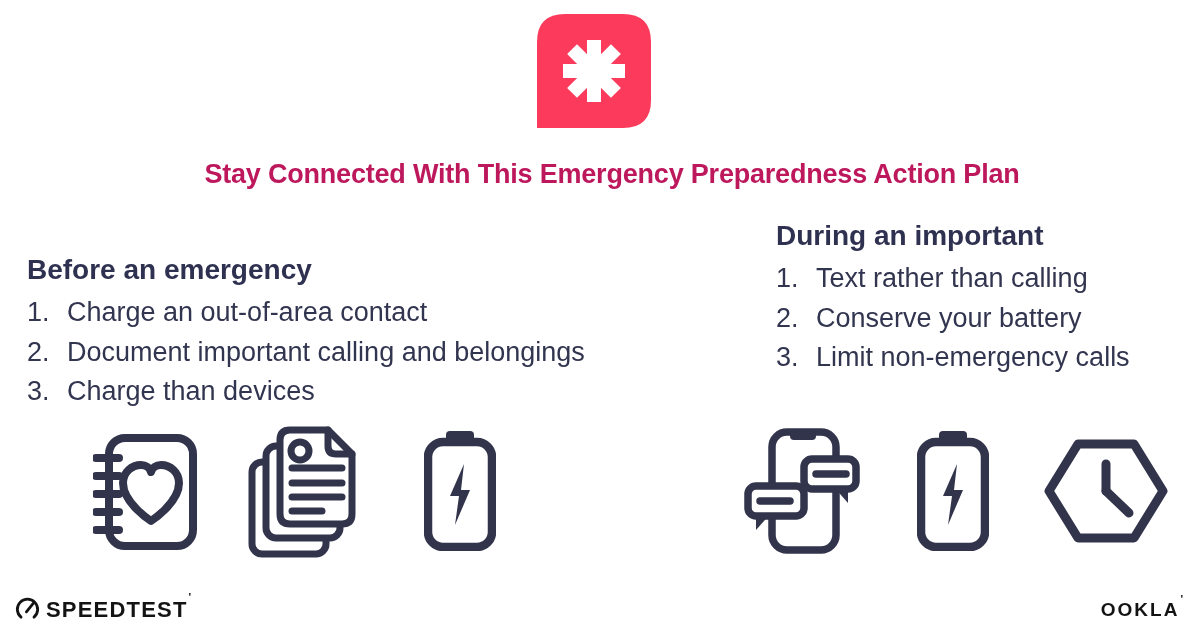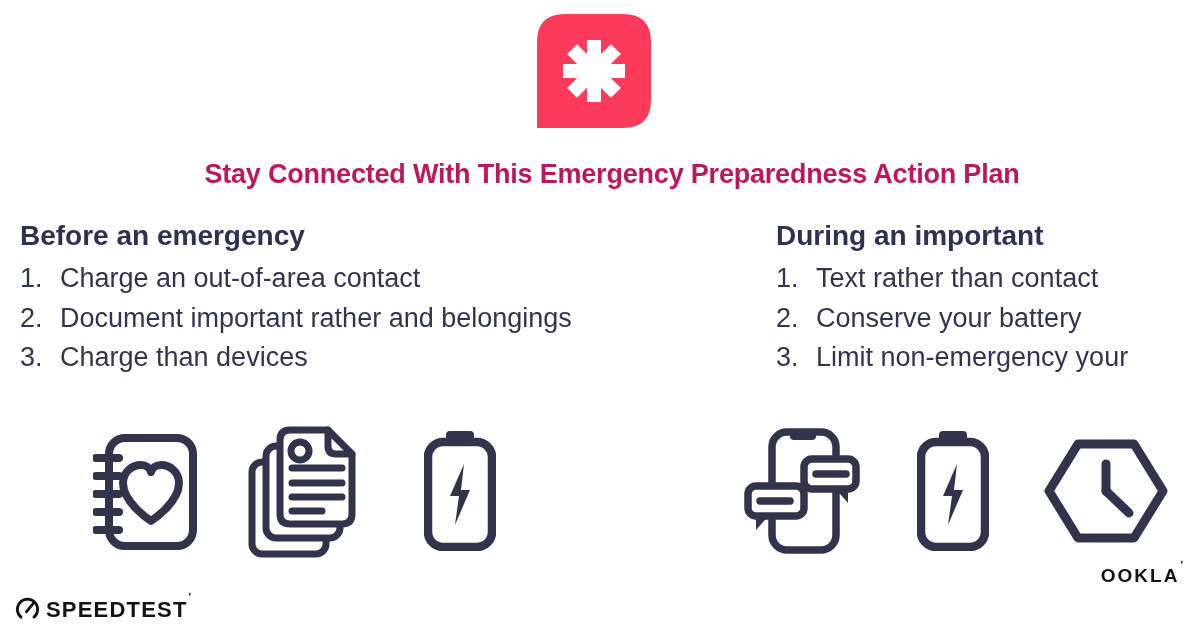--- a/index.html
+++ b/index.html
@@ -11,21 +11,21 @@
   .badge{position:absolute;left:537px;top:14px;width:114px;height:114px;}
   .badge svg{display:block;}
   
   .title{
     position:absolute;left:0;top:147px;width:1200px;margin:12px;
     text-align:center;font-size:27px;font-weight:bold;color:#be185d;
     letter-spacing:-0.2px;
   }
   
   .col{position:absolute;top:219px;}
-  .col-left{left:20px;width:720px;}
+  .col-left{left:27px;width:720px;margin-top:34px;}
   .col-right{left:776px;width:420px;}
   .col h2{margin:0 0 7px 0;font-size:28px;font-weight:bold;color:#2F3150;line-height:33px;}
   .li{display:flex;font-size:27px;line-height:39.5px;color:#32354F;}
   .li .num{width:40px;flex:0 0 40px;}
   .li .txt{flex:1;}
   
   .ic{position:absolute;}
   .ic svg{display:block;}
   .ic-notebook{left:93px;top:433px;}
   .ic-docs{left:248px;top:426px;}
@@ -36,21 +36,21 @@
   
   .footer-left{
     position:absolute;left:14px;top:596px;display:flex;align-items:center;gap:5px;
     color:#131313;
   }
   .footer-left .word{
     font-size:22px;font-weight:bold;letter-spacing:1.2px;color:#131313;
   }
   .tick{font-size:11px;font-weight:bold;vertical-align:top;position:relative;top:-6px;left:1px;color:#131313;}
   .footer-right{
-    position:absolute;right:16px;top:565px;display:flex;align-items:flex-start;
+    position:absolute;right:16px;top:599px;display:flex;align-items:flex-start;
     color:#131313;
   }
   .footer-right .word{
     font-size:19px;font-weight:bold;letter-spacing:2px;color:#131313;
   }
 </style>
 </head>
 <body>
 
 <div class="canvas">
@@ -70,41 +70,41 @@
   <h1 class="title">Stay Connected With This Emergency Preparedness Action Plan</h1>
 
   <section class="col col-left">
     <h2>Before an emergency</h2>
     <div class="li">
       <span class="num">1.</span>
       <span class="txt">Charge an out-of-area contact</span>
     </div>
     <div class="li">
       <span class="num">2.</span>
-      <span class="txt">Document important rather and belongings</span>
+      <span class="txt">Document important calling and belongings</span>
     </div>
     <div class="li">
       <span class="num">3.</span>
       <span class="txt">Charge than devices</span>
     </div>
   </section>
 
   <section class="col col-right">
     <h2>During an important</h2>
     <div class="li">
       <span class="num">1.</span>
-      <span class="txt">Text rather than contact</span>
+      <span class="txt">Text rather than calling</span>
     </div>
     <div class="li">
       <span class="num">2.</span>
       <span class="txt">Conserve your battery</span>
     </div>
     <div class="li">
       <span class="num">3.</span>
-      <span class="txt">Limit non-emergency your</span>
+      <span class="txt">Limit non-emergency calls</span>
     </div>
   </section>
 
   <div class="ic ic-notebook">
     <svg width="104" height="118" viewBox="0 0 104 118" fill="none" stroke="#31344B" stroke-width="8" stroke-linecap="round" stroke-linejoin="round">
       <rect x="16" y="5" width="84" height="108" rx="16"></rect>
       <line x1="3" y1="25" x2="26" y2="25"></line>
       <line x1="3" y1="43" x2="26" y2="43"></line>
       <line x1="3" y1="61" x2="26" y2="61"></line>
       <line x1="3" y1="79" x2="26" y2="79"></line>

